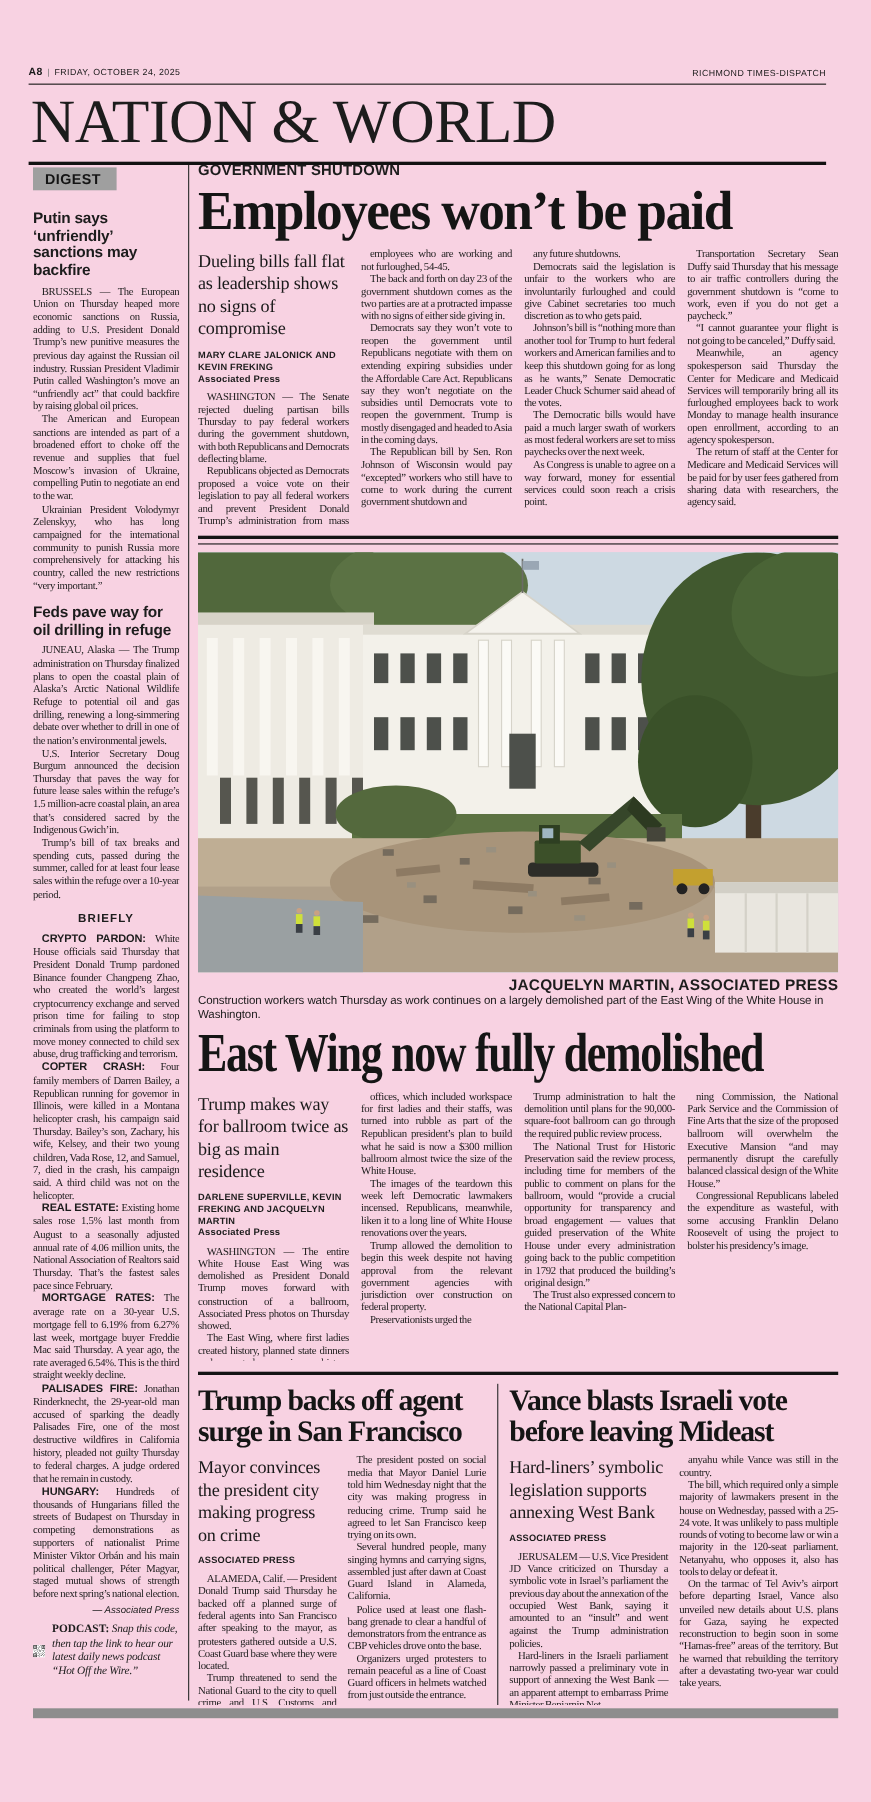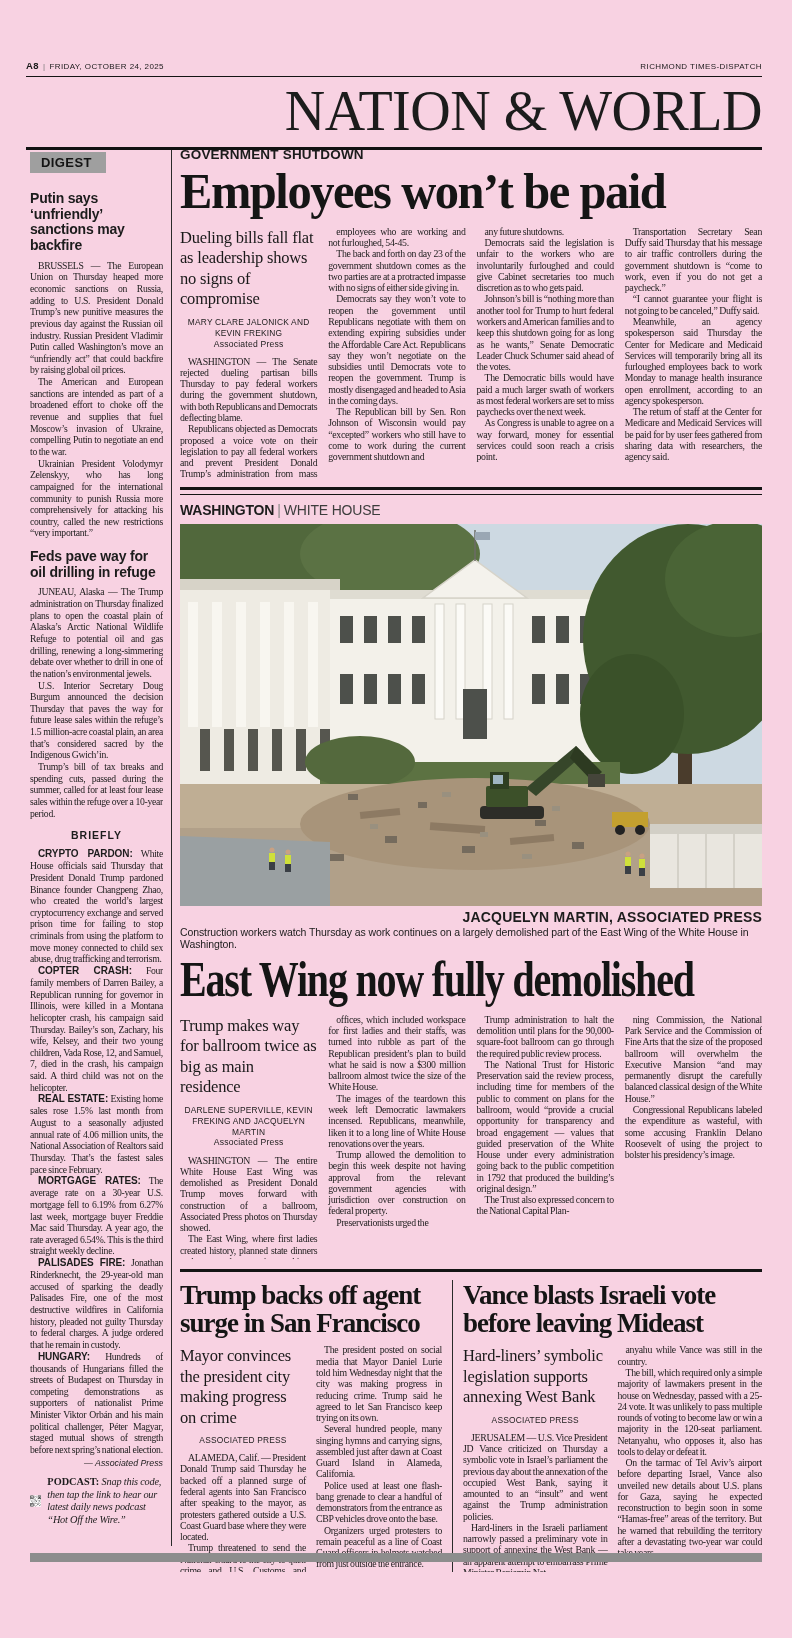--- a/index.html
+++ b/index.html
@@ -4,21 +4,21 @@
 <style>
   html,body{margin:0;padding:0;}
   body{
     width:792px;height:1638px;position:relative;overflow:hidden;
     background:#f8d2e2;color:#1c1c1c;
     font-family:"Liberation Serif",serif;
     -webkit-font-smoothing:antialiased;
   }
 
   
-  .masthead{position:absolute;left:26px;right:30px;top:60px;text-align:right;}
+  .masthead{position:absolute;left:26px;right:41px;top:60px;}
   .masthead-row{display:flex;justify-content:space-between;align-items:flex-end;
     font-family:"Liberation Sans",sans-serif;font-size:8px;letter-spacing:.4px;
     border-bottom:1.5px solid #141414;padding-bottom:5px;color:#1a1a1a;}
   .masthead-row b{font-size:9.5px;}
   .mast-sep{color:#777;margin:0 4px;}
   .section-title{font-size:56px;line-height:1;letter-spacing:-.5px;font-weight:400;
     padding:6px 0 8px 2px;border-bottom:3.5px solid #121212;}
 
   
   .vrule-main{position:absolute;left:171px;top:150px;width:1px;height:1396px;background:#2a2a2a;}
@@ -52,22 +52,22 @@
   .hx-emp{transform:scaleX(.97);}
   .hx-east{transform:scaleX(.80);}
 
   .cols4{display:grid;grid-template-columns:repeat(4,1fr);column-gap:11px;overflow:hidden;}
   .cols4.s1{height:252px;}
   .cols4.s2{height:245px;}
   .story-col p{font-size:9.8px;line-height:1.15;text-align:justify;margin:0;
     text-indent:8px;letter-spacing:-.3px;word-spacing:-.5px;}
   .subhead{font-size:16.5px;line-height:1.24;letter-spacing:-.2px;font-weight:400;
     margin:2px 0 7px;color:#191919;}
-  .byline{font-family:"Liberation Sans",sans-serif;font-weight:normal;font-size:8.4px;
-    line-height:1.3;letter-spacing:.2px;margin:0 0 6px;text-align:center;}
+  .byline{font-family:"Liberation Sans",sans-serif;font-weight:bold;font-size:8.4px;
+    line-height:1.3;letter-spacing:.2px;margin:0 0 6px;}
   .byline .org{display:block;font-size:8.6px;}
 
   .double-rule{height:4px;border-top:3px solid #141414;border-bottom:1px solid #141414;
     margin:9px 0 7px;}
   .rule-thick{border-top:3px solid #141414;margin:10px 0 8px;}
 
   .photo-label{font-family:"Liberation Sans",sans-serif;font-size:14px;margin:0 0 6px;}
   .photo-label b{letter-spacing:-.2px;}
   .photo-label .sep{color:#8a8a8a;font-weight:300;margin:0 3px;}
   .photo-label .sub{color:#3d3d3d;letter-spacing:-.2px;}
@@ -221,23 +221,20 @@
     <div class="story-col">
         <p>Transportation Secretary Sean Duffy said Thursday that his message to air traffic controllers during the government shutdown is “come to work, even if you do not get a paycheck.”</p>
         <p>“I cannot guarantee your flight is not going to be canceled,” Duffy said.</p>
         <p>Meanwhile, an agency spokesperson said Thursday the Center for Medicare and Medicaid Services will temporarily bring all its furloughed employees back to work Monday to manage health insurance open enrollment, according to an agency spokesperson.</p>
         <p>The return of staff at the Center for Medicare and Medicaid Services will be paid for by user fees gathered from sharing data with researchers, the agency said.</p>
       </div>
   </div>
 
   <div class="double-rule"></div>
 
-  <div class="photo-label">
-    <b>WASHINGTON</b><span class="sep">|</span><span class="sub">WHITE HOUSE</span>
-  </div>
 
   <div class="photo">
     <svg width="582" height="382" viewBox="0 0 582 382">
       <rect width="582" height="382" fill="#cdd9e2"></rect>
       <ellipse cx="55" cy="45" rx="130" ry="75" fill="#51683c"></ellipse>
       <ellipse cx="210" cy="30" rx="90" ry="45" fill="#5b7244"></ellipse>
 
       <rect x="0" y="55" width="160" height="210" fill="#eeebe3"></rect>
       <rect x="0" y="55" width="160" height="11" fill="#d7d3c8"></rect>
       <g fill="#f8f6f0">

